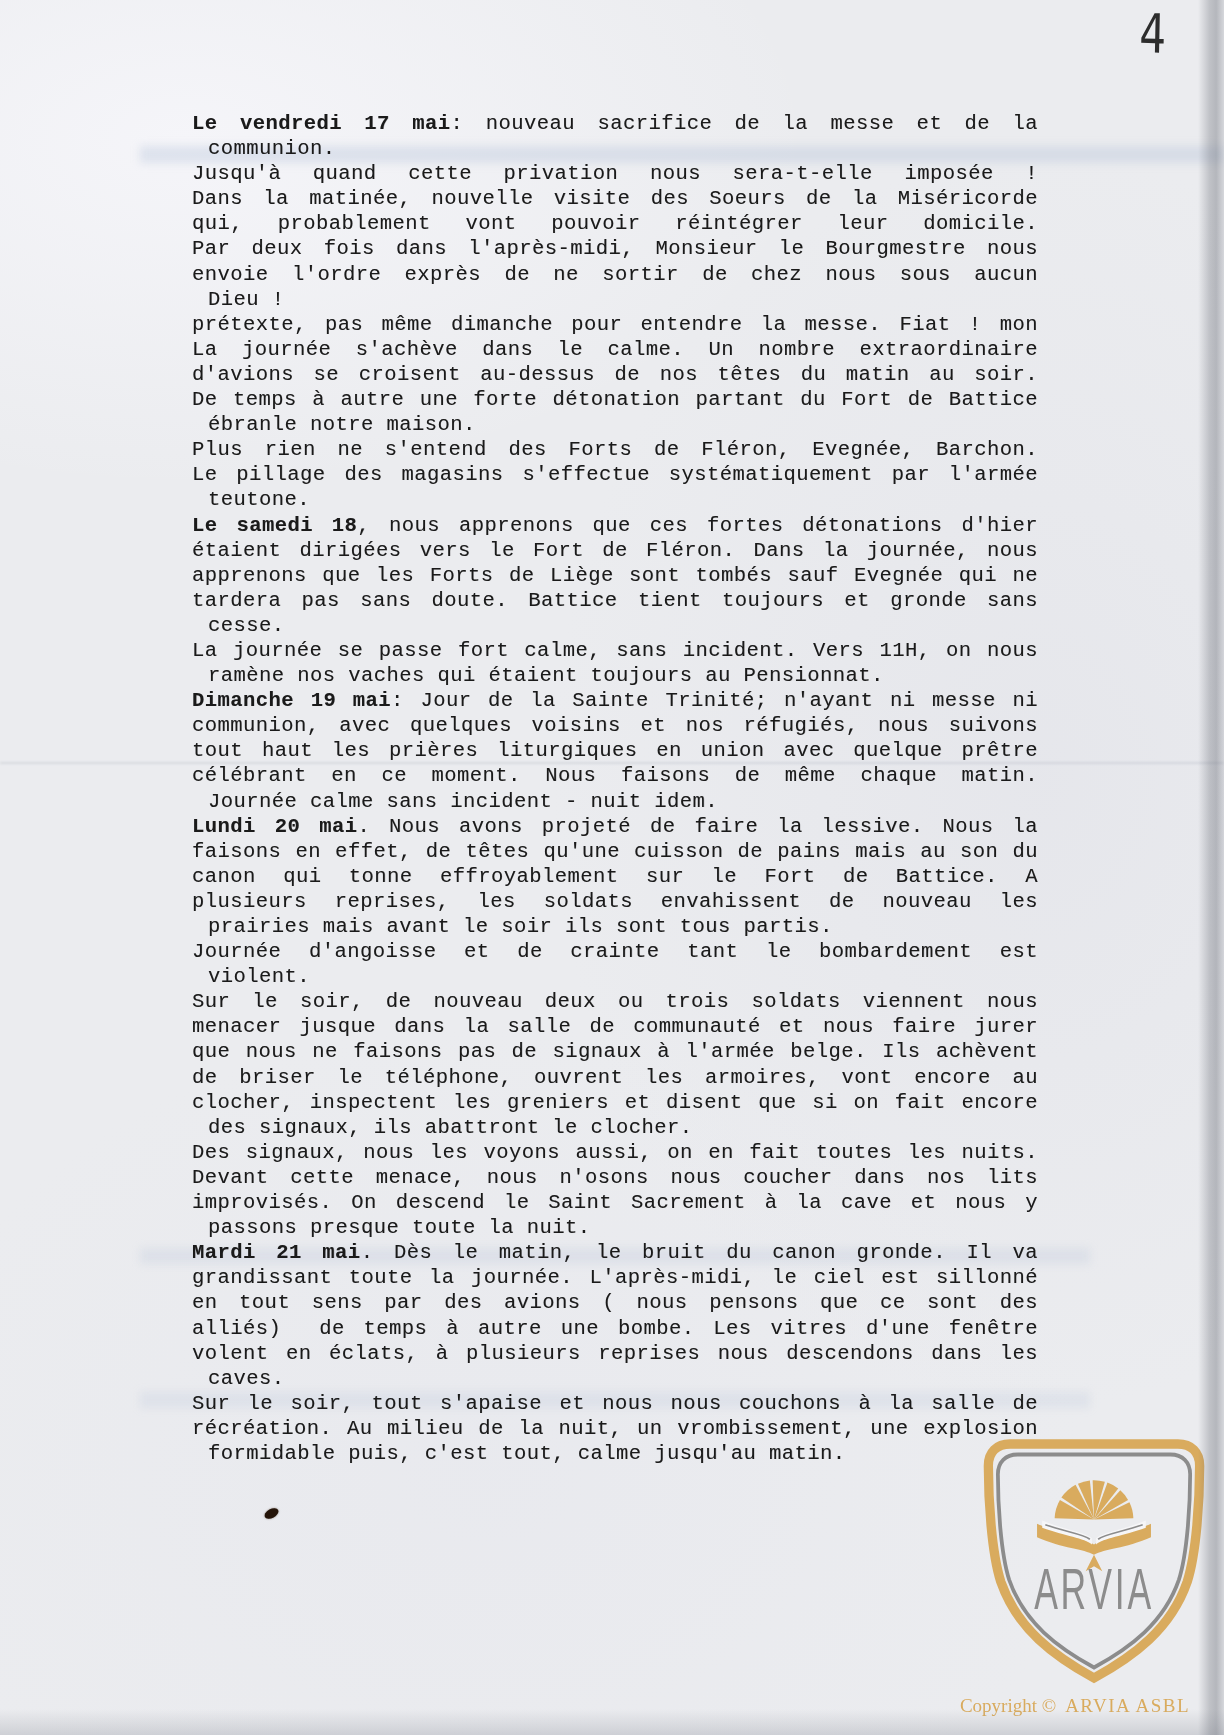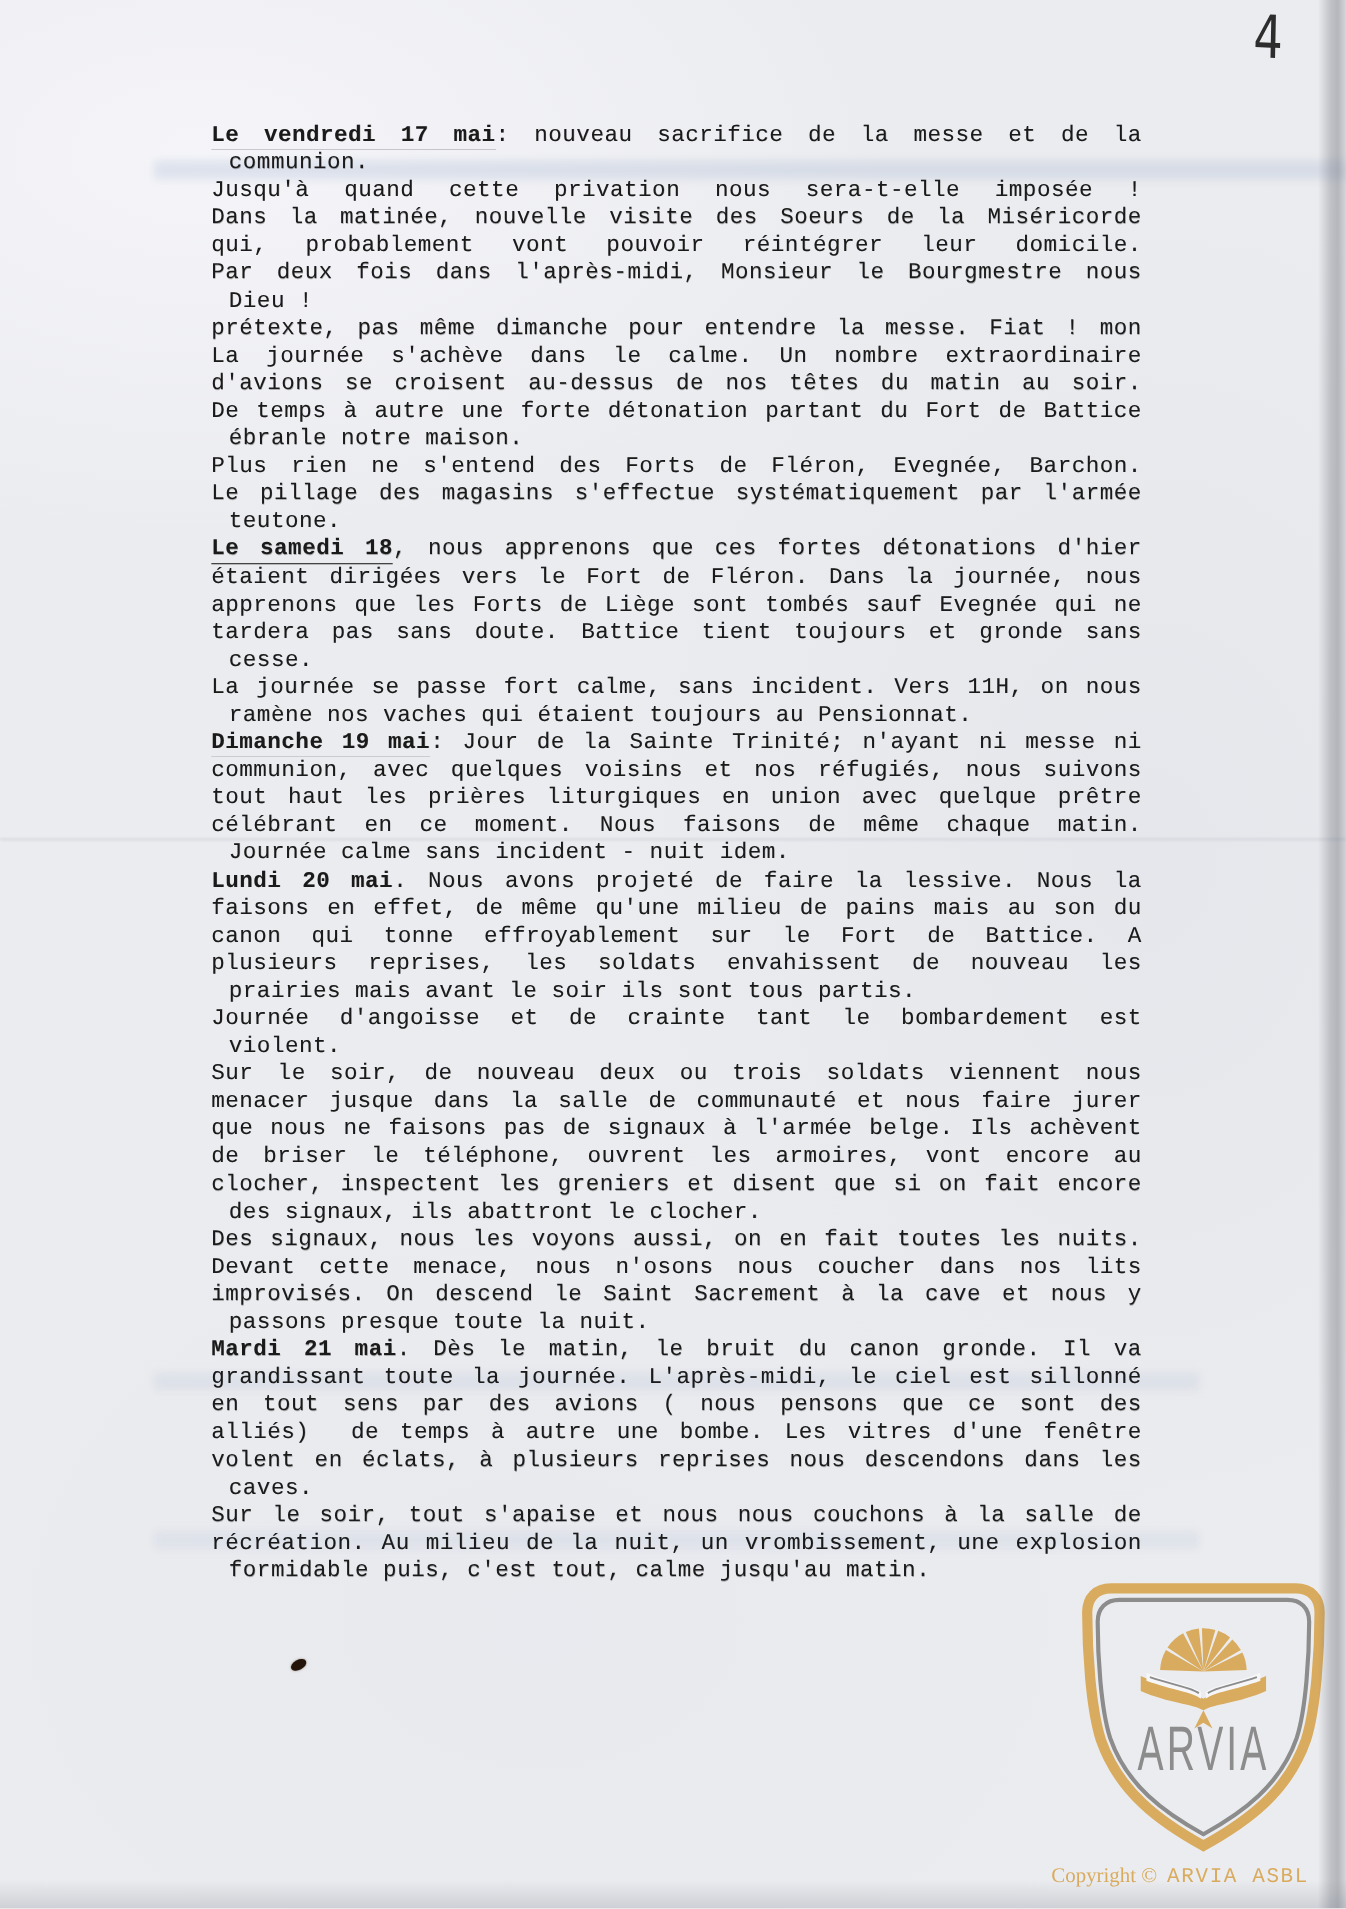--- a/index.html
+++ b/index.html
@@ -54,41 +54,42 @@
   .gold-fill{fill:var(--gold);}
   .page-fill{fill:#f6f6f8;}
   .thin-gray{stroke:var(--lgray);stroke-width:1.6;fill:none;}
   .wordmark{
     font-family:"Liberation Sans", sans-serif;font-size:52px;letter-spacing:4px;
     fill:var(--lgray);
   }
 
   .copyright{position:absolute;top:1695px;right:34px;color:var(--gold);white-space:nowrap;}
   .cp-prefix{font-family:Liberation Serif, serif;font-size:19px;}
-  .cp-org{font-family:Liberation Mono, monospace;font-size:19px;letter-spacing:1.5px;margin-left:9px;text-align:right;}
+  .cp-org{font-family:Liberation Serif, serif;font-size:19px;letter-spacing:1.5px;margin-left:9px;text-align:right;}
 </style>
 </head>
 <body>
 
 <div class="page">
 
   <div class="band band1"></div>
   <div class="band band2"></div>
   <div class="band band3"></div>
   <div class="fold"></div>
 
   <div class="page-number">4</div>
 
   <div class="textblock">
       <div class="tline"><span class="heading">Le vendredi 17 mai</span><span>: nouveau sacrifice de la messe et de la</span></div>
       <div class="tline short"><span>communion.</span></div>
       <div class="tline"><span>Jusqu'à quand cette privation nous sera-t-elle imposée !</span></div>
       <div class="tline"><span>Dans la matinée, nouvelle visite des Soeurs de la Miséricorde</span></div>
       <div class="tline"><span>qui, probablement vont pouvoir réintégrer leur domicile.</span></div>
       <div class="tline"><span>Par deux fois dans l'après-midi, Monsieur le Bourgmestre nous</span></div>
+      <div class="tline"><span>envoie l'ordre exprès de ne sortir de chez nous sous aucun</span></div>
       <div class="tline short"><span>Dieu !</span></div>
       <div class="tline"><span>prétexte, pas même dimanche pour entendre la messe. Fiat ! mon</span></div>
       <div class="tline"><span>La journée s'achève dans le calme. Un nombre extraordinaire</span></div>
       <div class="tline"><span>d'avions se croisent au-dessus de nos têtes du matin au soir.</span></div>
       <div class="tline"><span>De temps à autre une forte détonation partant du Fort de Battice</span></div>
       <div class="tline short"><span>ébranle notre maison.</span></div>
       <div class="tline"><span>Plus rien ne s'entend des Forts de Fléron, Evegnée, Barchon.</span></div>
       <div class="tline"><span>Le pillage des magasins s'effectue systématiquement par l'armée</span></div>
       <div class="tline short"><span>teutone.</span></div>
       <div class="tline"><span class="heading">Le samedi 18</span><span>, nous apprenons que ces fortes détonations d'hier</span></div>
@@ -97,21 +98,21 @@
       <div class="tline"><span>tardera pas sans doute. Battice tient toujours et gronde sans</span></div>
       <div class="tline short"><span>cesse.</span></div>
       <div class="tline"><span>La journée se passe fort calme, sans incident. Vers 11H, on nous</span></div>
       <div class="tline short"><span>ramène nos vaches qui étaient toujours au Pensionnat.</span></div>
       <div class="tline"><span class="heading">Dimanche 19 mai</span><span>: Jour de la Sainte Trinité; n'ayant ni messe ni</span></div>
       <div class="tline"><span>communion, avec quelques voisins et nos réfugiés, nous suivons</span></div>
       <div class="tline"><span>tout haut les prières liturgiques en union avec quelque prêtre</span></div>
       <div class="tline"><span>célébrant en ce moment. Nous faisons de même chaque matin.</span></div>
       <div class="tline short"><span>Journée calme sans incident - nuit idem.</span></div>
       <div class="tline"><span class="heading">Lundi 20 mai</span><span>. Nous avons projeté de faire la lessive. Nous la</span></div>
-      <div class="tline"><span>faisons en effet, de même qu'une milieu de pains mais au son du</span></div>
+      <div class="tline"><span>faisons en effet, de têtes qu'une cuisson de pains mais au son du</span></div>
       <div class="tline"><span>canon qui tonne effroyablement sur le Fort de Battice. A</span></div>
       <div class="tline"><span>plusieurs reprises, les soldats envahissent de nouveau les</span></div>
       <div class="tline short"><span>prairies mais avant le soir ils sont tous partis.</span></div>
       <div class="tline"><span>Journée d'angoisse et de crainte tant le bombardement est</span></div>
       <div class="tline short"><span>violent.</span></div>
       <div class="tline"><span>Sur le soir, de nouveau deux ou trois soldats viennent nous</span></div>
       <div class="tline"><span>menacer jusque dans la salle de communauté et nous faire jurer</span></div>
       <div class="tline"><span>que nous ne faisons pas de signaux à l'armée belge. Ils achèvent</span></div>
       <div class="tline"><span>de briser le téléphone, ouvrent les armoires, vont encore au</span></div>
       <div class="tline"><span>clocher, inspectent les greniers et disent que si on fait encore</span></div>

